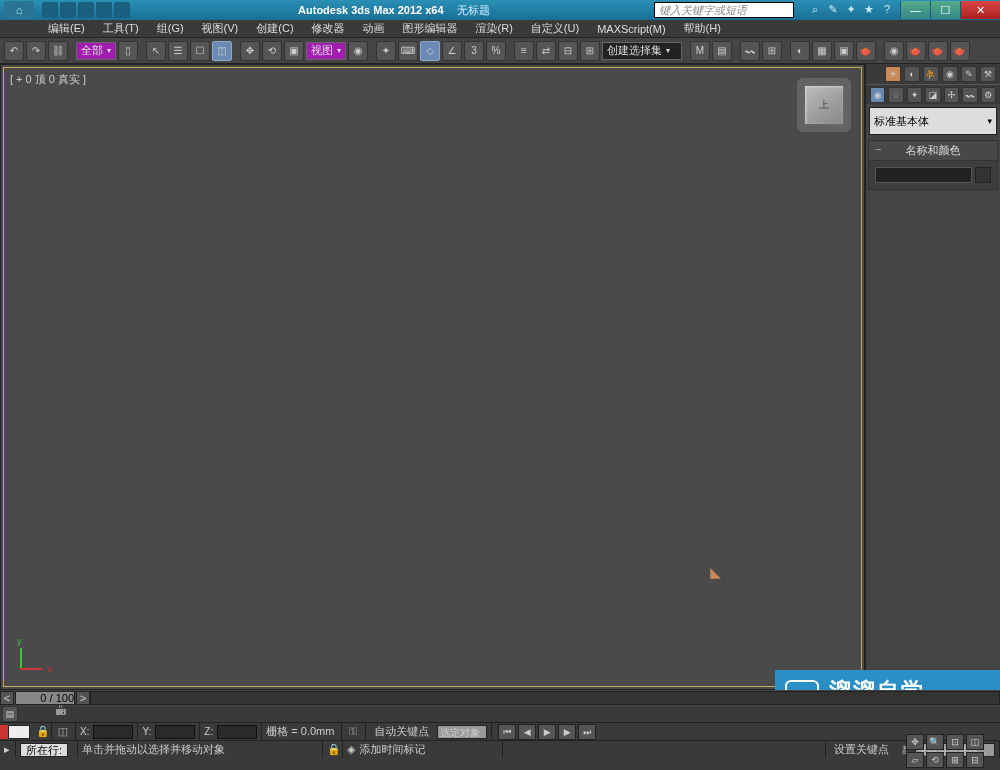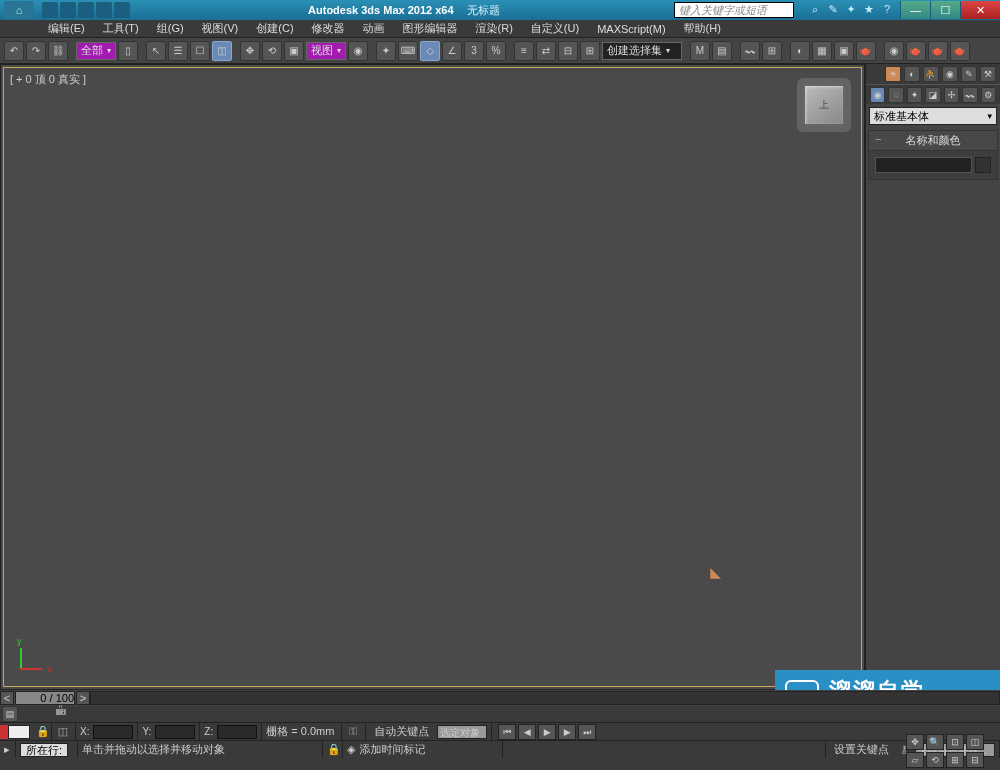--- a/index.html
+++ b/index.html
@@ -5,21 +5,21 @@
 * { margin: 0; padding: 0; box-sizing: border-box; font-family: "Microsoft YaHei", SimSun, sans-serif; font-size: 11px; }
 body { width: 1000px; height: 770px; background: #4a4a4a; overflow: hidden; position: relative; }
 
 
 .title-bar { height: 20px; background: linear-gradient(#2a8fb5, #1a6f95); display: flex; align-items: center; color: #c8e8f5; position: relative; }
 .app-logo { width: 30px; height: 18px; background: #2a7595; margin: 1px 4px; border-radius: 2px; display: flex; align-items: center; justify-content: center; color: #9ed; font-weight: bold; }
 .title-icons { display: flex; gap: 2px; padding: 0 4px; }
 .title-icon { width: 16px; height: 16px; background: #1a5f7f; border-radius: 2px; }
 .title-text { flex: 1; text-align: center; font-size: 12px; color: #d0f0ff; }
 .title-text b { color: #fff; }
-.search-box { width: 120px; height: 16px; background: #fff; border: 1px solid #000; margin-right: 8px; padding: 0 4px; color: #888; font-style: italic; }
+.search-box { width: 140px; height: 16px; background: #fff; border: 1px solid #000; margin-right: 8px; padding: 0 4px; color: #888; font-style: italic; }
 .title-help-icons { display: flex; gap: 4px; padding: 0 6px; }
 .title-help-icon { width: 14px; height: 14px; color: #c8e8f5; text-align: center; }
 .win-buttons { display: flex; }
 .win-btn { width: 30px; height: 18px; background: linear-gradient(#5a8,#388); border-left: 1px solid #1a5a7a; display: flex; align-items: center; justify-content: center; color: #fff; }
 .win-btn.close { background: linear-gradient(#d44,#a22); width: 40px; }
 
 
 .menu-bar { height: 18px; background: #3a3a3a; display: flex; align-items: center; padding: 0 40px; gap: 2px; border-bottom: 1px solid #222; }
 .menu-item { padding: 1px 8px; color: #ddd; }
 
@@ -44,21 +44,21 @@
 .axis-x { position: absolute; left: 6px; bottom: 6px; width: 22px; height: 2px; background: #c33; }
 .axis-x::after { content: "x"; position: absolute; right: -10px; top: -4px; color: #c33; font-size: 9px; }
 
 
 .cmd-panel { width: 135px; background: #444; border-left: 1px solid #222; display: flex; flex-direction: column; }
 .cmd-icon-row { height: 20px; display: flex; justify-content: flex-end; gap: 3px; padding: 2px 4px; background: #3a3a3a; }
 .cmd-icon-row2 { height: 20px; display: flex; gap: 3px; padding: 2px 4px; background: #3a3a3a; border-top: 1px solid #555; }
 .cmd-icon { width: 16px; height: 16px; background: #555; border: 1px solid #333; border-radius: 2px; display: flex; align-items: center; justify-content: center; font-size: 9px; color: #ccc; }
 .cmd-icon.active { background: #6a8ab5; }
 .cmd-icon.orange { background: #c85; }
-.cmd-dropdown { margin: 3px; height: 18px; background: #ddd; border: 1px solid #222; color: #000; padding: 0 4px; display: flex; align-items: center; justify-content: space-between; }
+.cmd-dropdown { margin: 3px; height: 28px; background: #ddd; border: 1px solid #222; color: #000; padding: 0 4px; display: flex; align-items: center; justify-content: space-between; }
 .cmd-dropdown::after { content: "▾"; font-size: 9px; }
 .rollout { margin: 2px; border: 1px solid #333; background: #3e3e3e; }
 .rollout-header { background: #484848; color: #ddd; text-align: center; padding: 2px 0; border-bottom: 1px solid #333; position: relative; }
 .rollout-header::before { content: "−"; position: absolute; left: 6px; color: #aaa; }
 .rollout-body { padding: 4px; }
 .auto-grid-row { text-align: center; padding: 2px 0; color: #ccc; }
 .auto-grid-row input { margin-right: 4px; vertical-align: middle; }
 .obj-grid { display: grid; grid-template-columns: 1fr 1fr; gap: 2px; }
 .obj-btn { background: #ccc; border: 1px solid #222; color: #000; text-align: center; padding: 2px 0; font-size: 11px; }
 .name-color-row { display: flex; gap: 3px; align-items: center; padding: 2px; }

